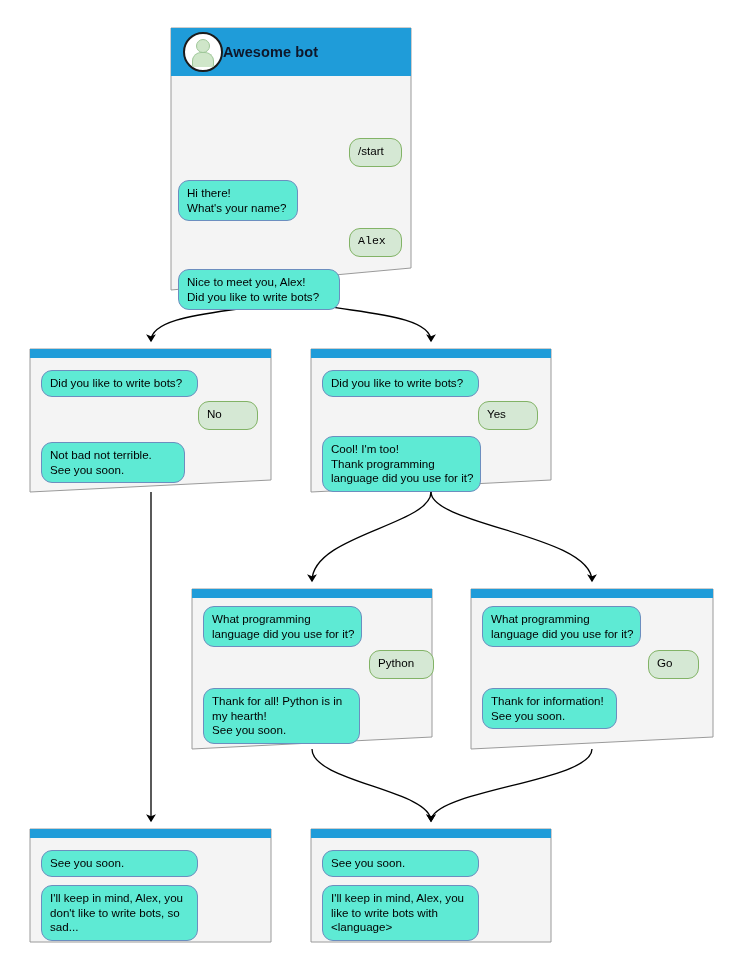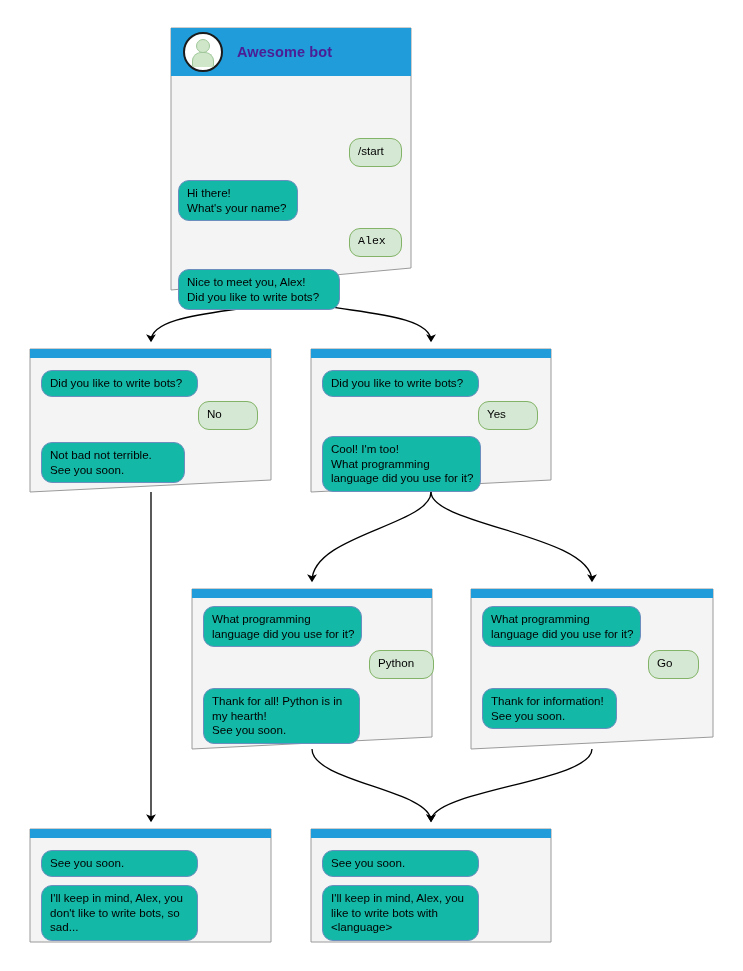--- a/index.html
+++ b/index.html
@@ -34,40 +34,40 @@
     width:12px;height:12px;border-radius:50%;
     background:#cfe6c9;border:1px solid #9fc799;
   }
   .avatar .torso{
     position:absolute;left:50%;top:18px;transform:translateX(-50%);
     width:20px;height:14px;
     border-radius:9px 9px 2px 2px;
     background:#cfe6c9;border:1px solid #9fc799;border-bottom:none;
   }
   .bot-title{
-    color:#4c1d95;font-size:14.5px;font-weight:bold;
-    margin-left:14px;letter-spacing:.1px;white-space:nowrap;
+    color:#0f172a;font-size:14.5px;font-weight:bold;
+    letter-spacing:.1px;white-space:nowrap;
   }
 
   .titlebar{position:absolute;left:0;top:0;right:0;height:9px;}
 
   .msgs{position:absolute;left:0;right:0;top:0;bottom:0;}
 
   .bubble{
     position:absolute;
     box-sizing:border-box;
     border-radius:11px;
     border:1px solid;
     font-size:11.6px;
     line-height:14.5px;
     color:#000000;
     padding:5px 8px 5px 8px;
     white-space:pre;
   }
-  .bubble.bot{background:#14b8a6;border-color:#6c8ebf;}
+  .bubble.bot{background:#5eead4;border-color:#6c8ebf;}
   .bubble.user{background:#d5e8d4;border-color:#82b366;}
 </style>
 </head>
 <body>
 
 <div id="canvas">
   <svg id="edges" viewBox="0 0 743 971">
     <defs>
       <marker id="arrow" markerWidth="9" markerHeight="9" refX="5.2" refY="4.5" orient="auto" markerUnits="strokeWidth">
         <path d="M0,0.7 L6.2,4.5 L0,8.3 L1.6,4.5 Z" fill="#000000"></path>
@@ -129,21 +129,21 @@
           <svg viewBox="0 0 240 143" preserveAspectRatio="none">
             <polygon points="0,0 240,0 240,131 0,143" fill="#f4f4f4" stroke="#9a9a9a" stroke-width="1"></polygon>
           </svg>
         </div>
         <div class="body">
           <div class="titlebar" style="background: rgb(31, 156, 217);"></div>
           <div class="msgs" style="top: 9px;">
             <div class="bubble bot" style="left: 11px; top: 12px; width: 157px; min-height: 25px;">Did you like to write bots?</div>
             <div class="bubble user" style="left: 167px; top: 43px; width: 60px; min-height: 29px;">Yes</div>
             <div class="bubble bot" style="left: 11px; top: 78px; width: 159px; min-height: 55px;">Cool! I'm too!
-What programming
+Thank programming
 language did you use for it?</div>
           </div>
         </div>
       </div>
       <div class="node" style="left: 192px; top: 589px; width: 240px; height: 160px;">
         <div class="shell">
           <svg viewBox="0 0 240 160" preserveAspectRatio="none">
             <polygon points="0,0 240,0 240,148 0,160" fill="#f4f4f4" stroke="#9a9a9a" stroke-width="1"></polygon>
           </svg>
         </div>

